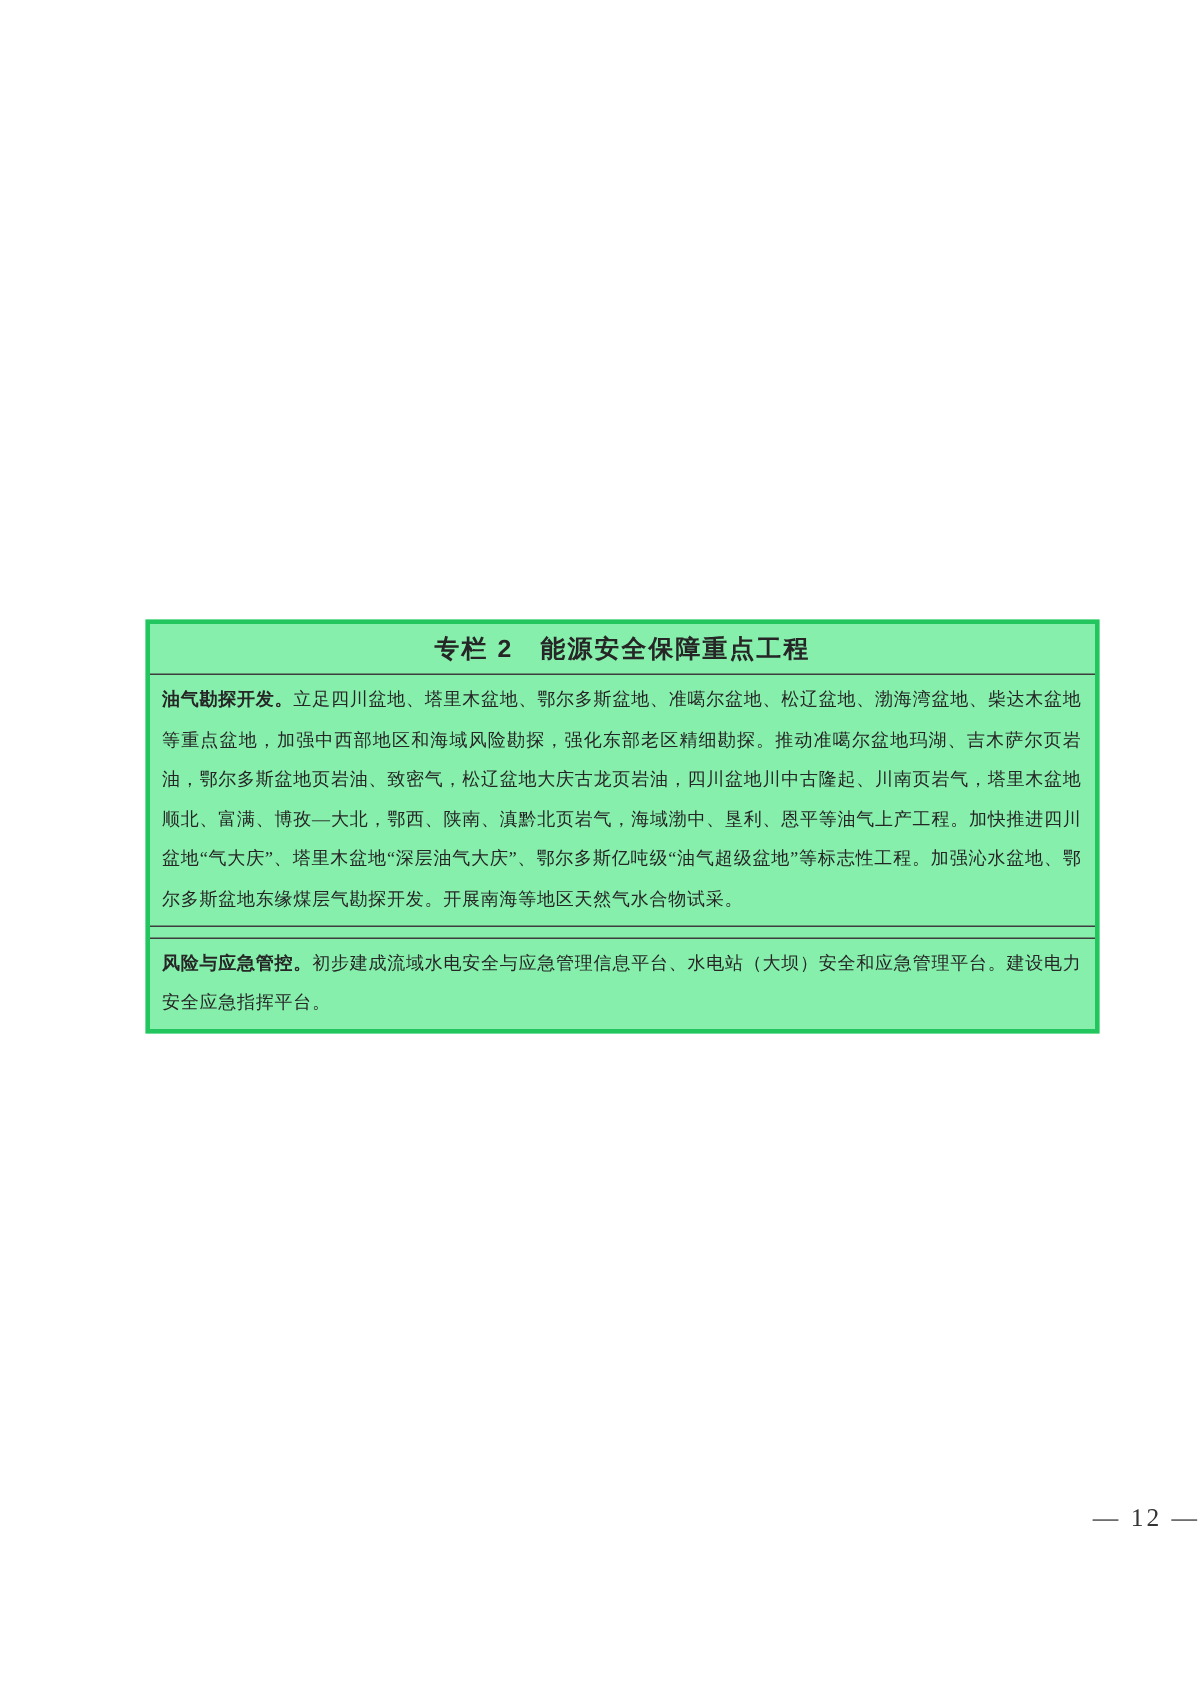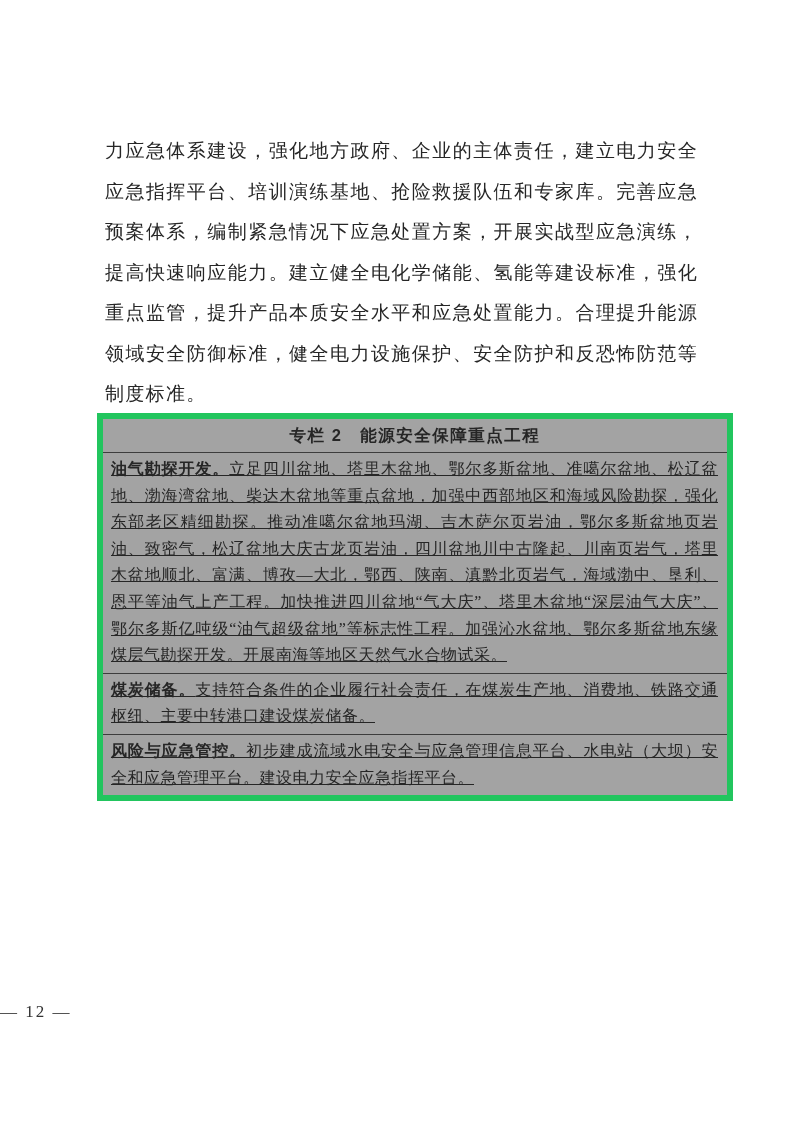--- a/index.html
+++ b/index.html
@@ -25,77 +25,74 @@
     font-size: 19px;
     line-height: 40.5px;
     letter-spacing: 1.3px;
     text-align: justify;
   }
   .feature-box {
     position: absolute;
     left: 97px;
     top: 413px;
     width: 636px;
-    border: 6px solid #22c55e;
-    background: #a3a3a3;
+    border: 3px solid #22c55e;
+    background: #86efac;
   }
   .box-title {
     font-family: "Liberation Sans", "DejaVu Sans", sans-serif;
     font-weight: bold;
     font-size: 16.5px;
     letter-spacing: 1.5px;
     text-align: center;
     padding: 6px 0 5px 0;
     border-bottom: 1px solid #3d3d3d;
   }
   .box-row {
     padding: 3px 9px 4px 8px;
     border-bottom: 1px solid #3d3d3d;
   }
   .box-row:last-child { border-bottom: none; }
   .box-para {
     margin: 0;
-    font-size: 16px;
+    font-size: 12px;
     line-height: 26.6px;
     letter-spacing: 0.5px;
     text-align: justify;
-    text-decoration: underline;
   }
   .section-lead {
     font-family: "Liberation Sans", "DejaVu Sans", sans-serif;
     font-weight: bold;
   }
   .page-number {
     position: absolute;
     left: 0;
     top: 1002px;
     width: 800px;
-    text-align: left;
+    text-align: right;
     font-size: 17px;
     letter-spacing: 2px;
     color: #333333;
   }
 </style>
 </head>
 <body>
 
 <div class="page">
 
-  <p class="body-text">力应急体系建设，强化地方政府、企业的主体责任，建立电力安全应急指挥平台、培训演练基地、抢险救援队伍和专家库。完善应急预案体系，编制紧急情况下应急处置方案，开展实战型应急演练，提高快速响应能力。建立健全电化学储能、氢能等建设标准，强化重点监管，提升产品本质安全水平和应急处置能力。合理提升能源领域安全防御标准，健全电力设施保护、安全防护和反恐怖防范等制度标准。</p>
 
   <div class="feature-box">
 
     <div class="box-title">专栏 2　能源安全保障重点工程</div>
 
     <div class="box-row">
       <p class="box-para"><span class="section-lead">油气勘探开发。</span><span>立足四川盆地、塔里木盆地、鄂尔多斯盆地、准噶尔盆地、松辽盆地、渤海湾盆地、柴达木盆地等重点盆地，加强中西部地区和海域风险勘探，强化东部老区精细勘探。推动准噶尔盆地玛湖、吉木萨尔页岩油，鄂尔多斯盆地页岩油、致密气，松辽盆地大庆古龙页岩油，四川盆地川中古隆起、川南页岩气，塔里木盆地顺北、富满、博孜—大北，鄂西、陕南、滇黔北页岩气，海域渤中、垦利、恩平等油气上产工程。加快推进四川盆地“气大庆”、塔里木盆地“深层油气大庆”、鄂尔多斯亿吨级“油气超级盆地”等标志性工程。加强沁水盆地、鄂尔多斯盆地东缘煤层气勘探开发。开展南海等地区天然气水合物试采。</span></p>
     </div>
 
     <div class="box-row">
-      <p class="box-para"><span class="section-lead">煤炭储备。</span><span>支持符合条件的企业履行社会责任，在煤炭生产地、消费地、铁路交通枢纽、主要中转港口建设煤炭储备。</span></p>
     </div>
 
     <div class="box-row">
       <p class="box-para"><span class="section-lead">风险与应急管控。</span><span>初步建成流域水电安全与应急管理信息平台、水电站（大坝）安全和应急管理平台。建设电力安全应急指挥平台。</span></p>
     </div>
 
   </div>
 
   <div class="page-number">— 12 —</div>
 

